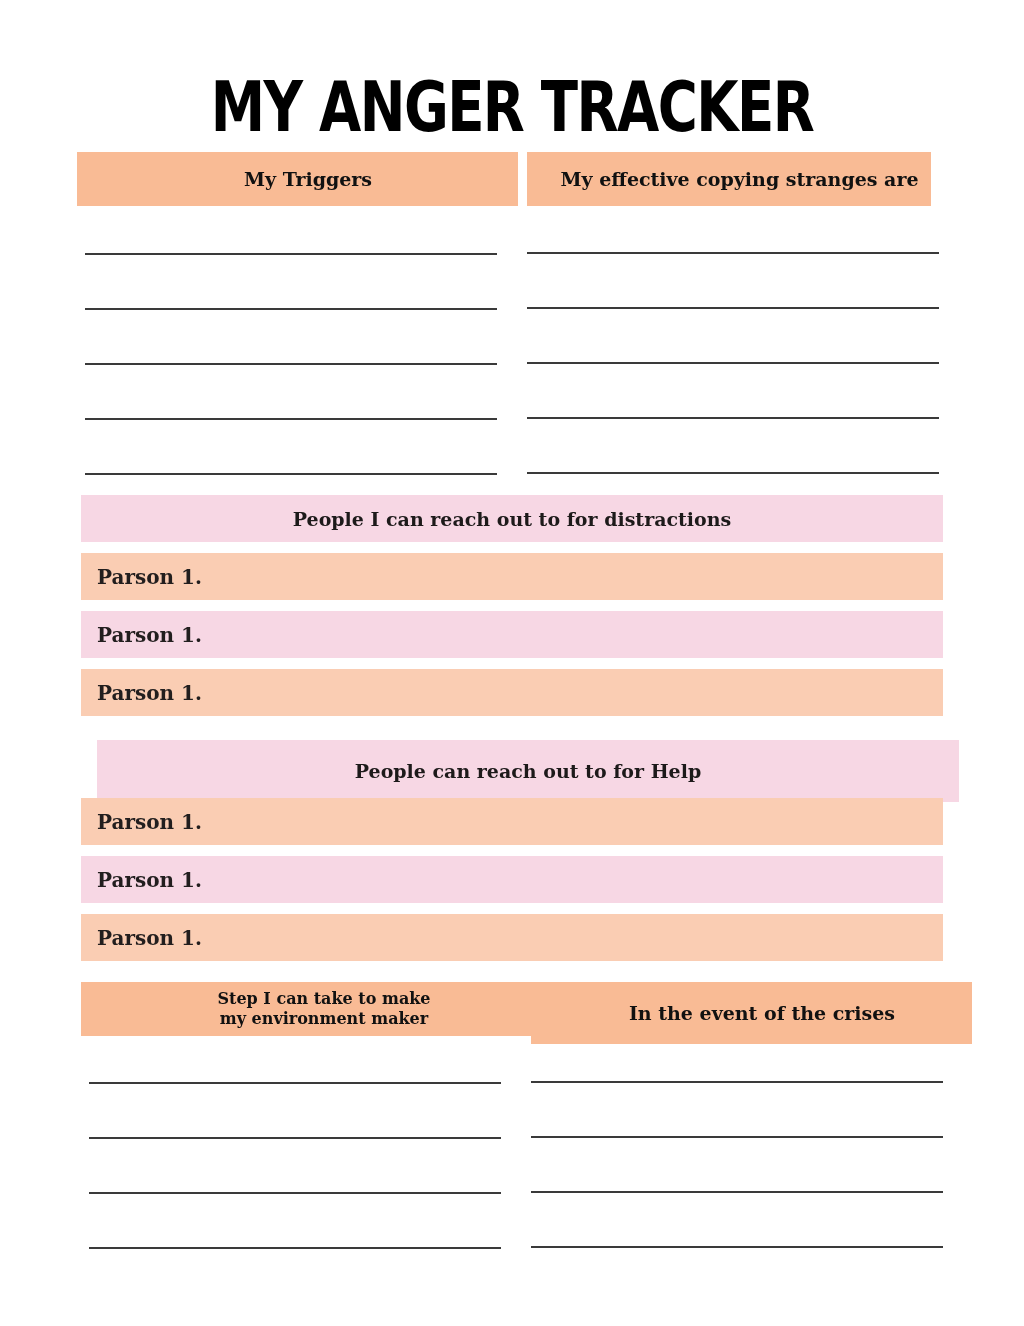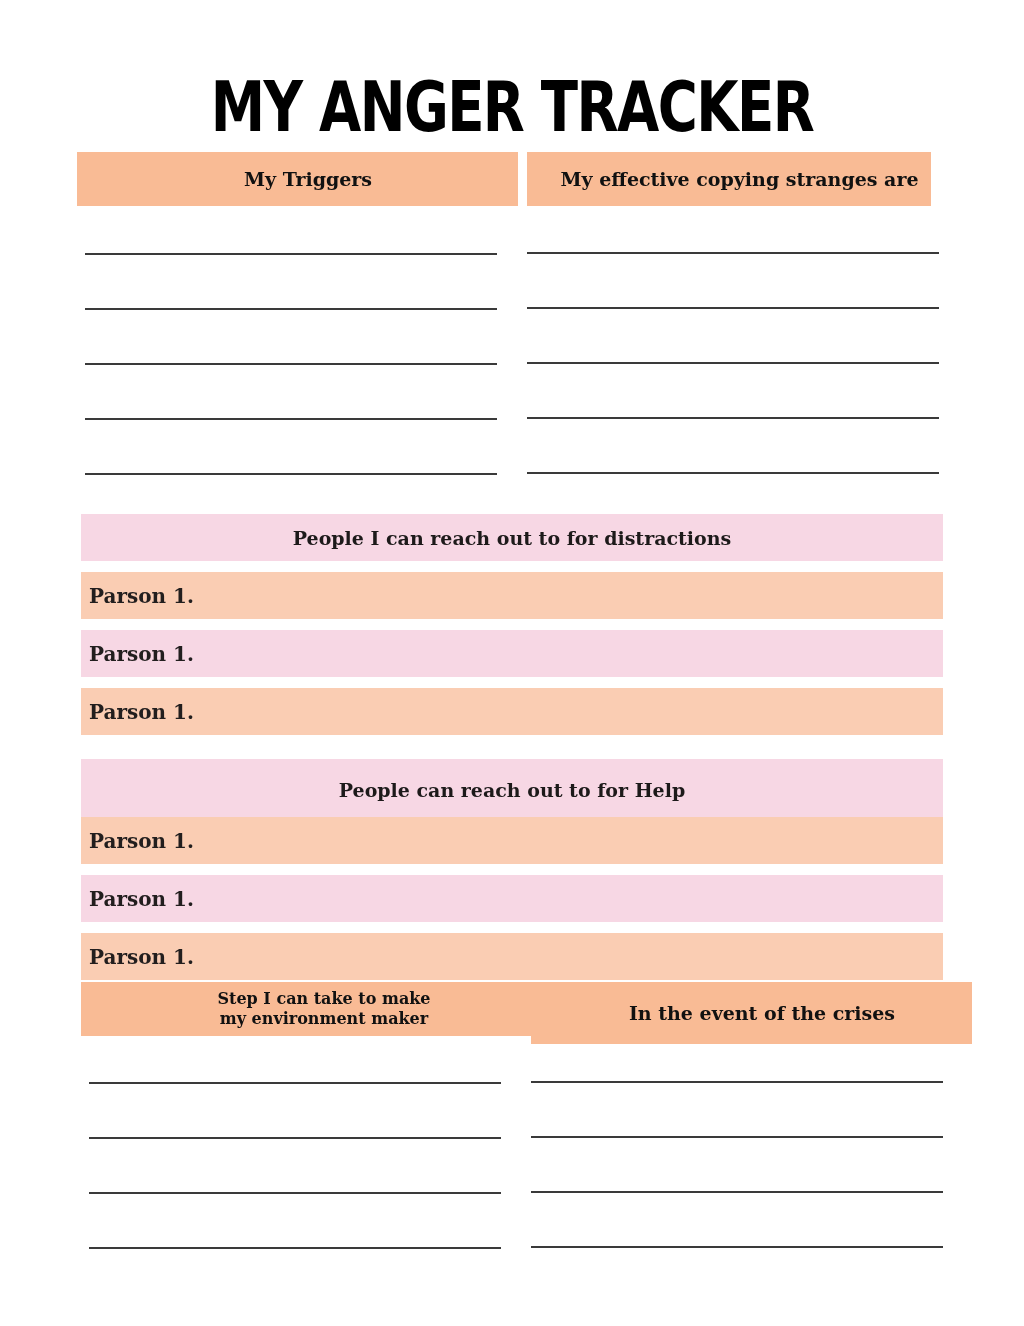--- a/index.html
+++ b/index.html
@@ -2,25 +2,25 @@
 <html><head>
   <meta charset="utf-8">
   <style>
     html, body { margin: 0; padding: 0; background: #ffffff; }
     body { width: 1024px; height: 1326px; position: relative; overflow: hidden; font-family: "DejaVu Serif", serif; color: #1d1a1a; }
     .abs { position: absolute; }
     .title { left: 0; width: 1024px; top: 62px; text-align: center; font-family: "DejaVu Sans", sans-serif; font-weight: 900; font-size: 70px; line-height: 90px; letter-spacing: -2px; color: #000; transform: scaleX(0.78); transform-origin: 512px 50%; }
     .hdr { background: #f9bb95; display: flex; align-items: center; justify-content: center; text-align: center; font-weight: bold; font-size: 19px; color: #111; padding-left: 21px; }
     .hdr.small { font-size: 16px; line-height: 20px; }
     .line { height: 2px; background: #3a3a3a; }
-    .band { display: flex; align-items: center; font-weight: bold; font-size: 19px; margin-top: 19px; }
+    .band { display: flex; align-items: center; font-weight: bold; font-size: 19px; }
     .band.pink { background: #f7d7e4; justify-content: center; }
     .band.peach { background: #facdb3; }
     .band.rowpink { background: #f7d7e4; }
-    .band .lbl { padding-left: 8px; font-size: 20px; color: #221e1e; }
+    .band .lbl { padding-left: 16px; font-size: 20px; color: #221e1e; }
   </style>
 </head>
 <body>
 
 <div class="abs title">MY ANGER TRACKER</div>
 
 <div class="abs hdr" style="left:77px;top:152px;width:420px;height:54px;">
   <span>My Triggers</span>
 </div>
 <div class="abs line" style="left:85px;top:253px;width:412px;"></div>
@@ -44,21 +44,21 @@
 <div class="abs band peach" style="left:81px;top:553px;width:862px;height:47px;">
   <span class="lbl">Parson 1.</span>
 </div>
 <div class="abs band rowpink" style="left:81px;top:611px;width:862px;height:47px;">
   <span class="lbl">Parson 1.</span>
 </div>
 <div class="abs band peach" style="left:81px;top:669px;width:862px;height:47px;">
   <span class="lbl">Parson 1.</span>
 </div>
 
-<div class="abs band pink" style="left:81px;top:740px;width:862px;height:62px;">
+<div class="abs band pink" style="left:97px;top:740px;width:862px;height:62px;">
   <span>People can reach out to for Help</span>
 </div>
 <div class="abs band peach" style="left:81px;top:798px;width:862px;height:47px;">
   <span class="lbl">Parson 1.</span>
 </div>
 <div class="abs band rowpink" style="left:81px;top:856px;width:862px;height:47px;">
   <span class="lbl">Parson 1.</span>
 </div>
 <div class="abs band peach" style="left:81px;top:914px;width:862px;height:47px;">
   <span class="lbl">Parson 1.</span>

